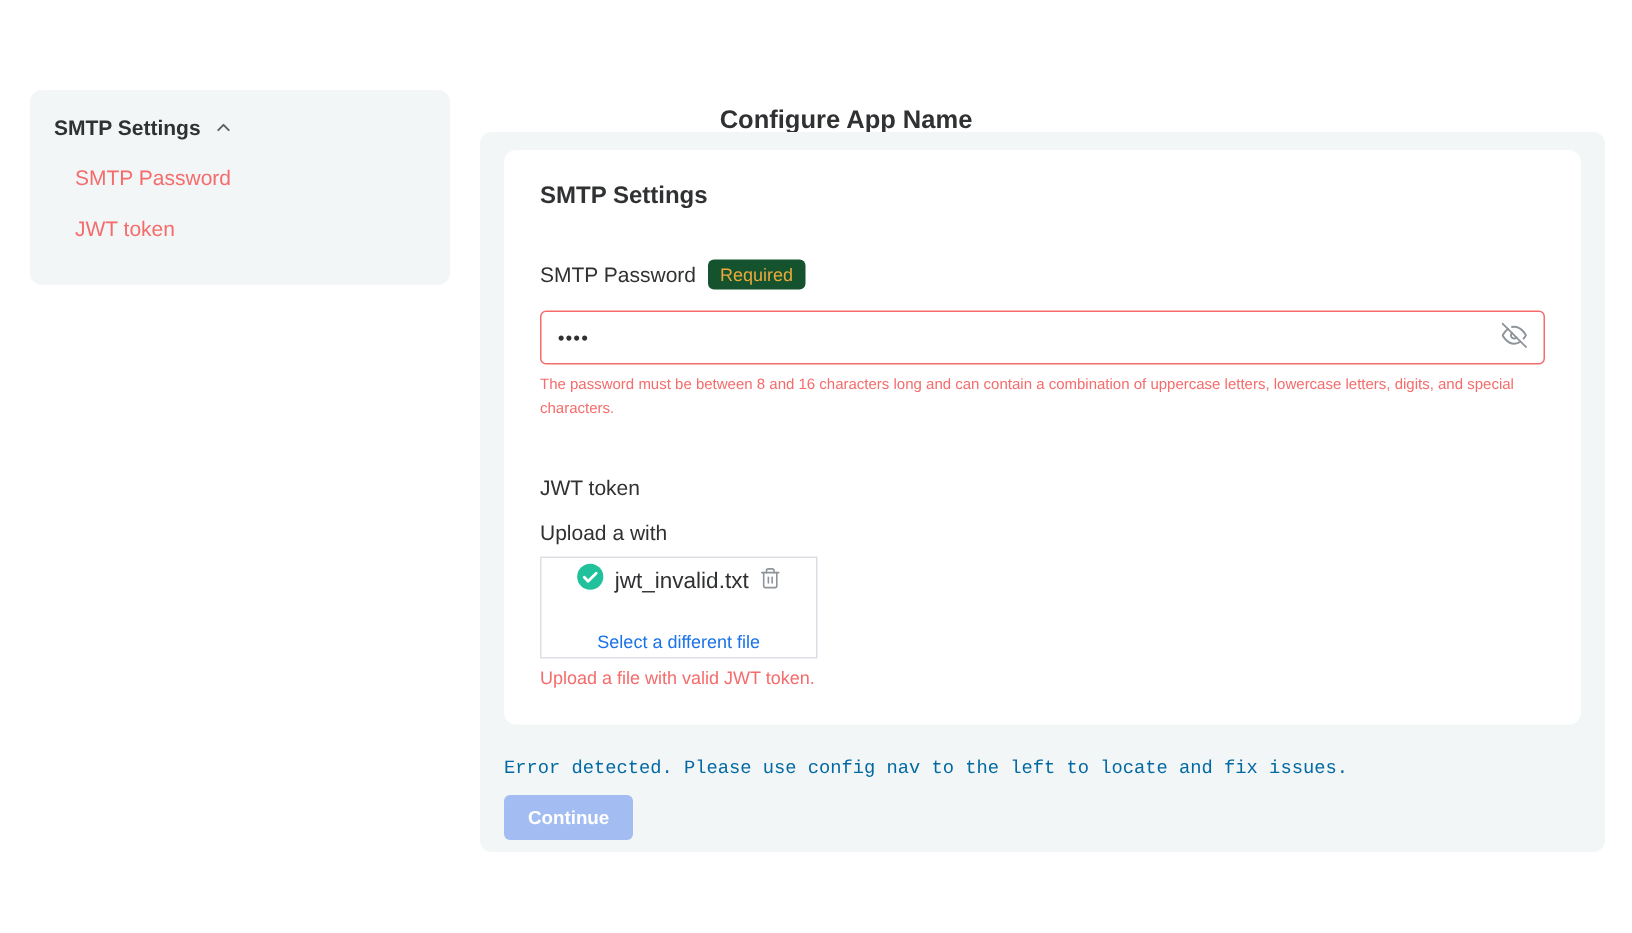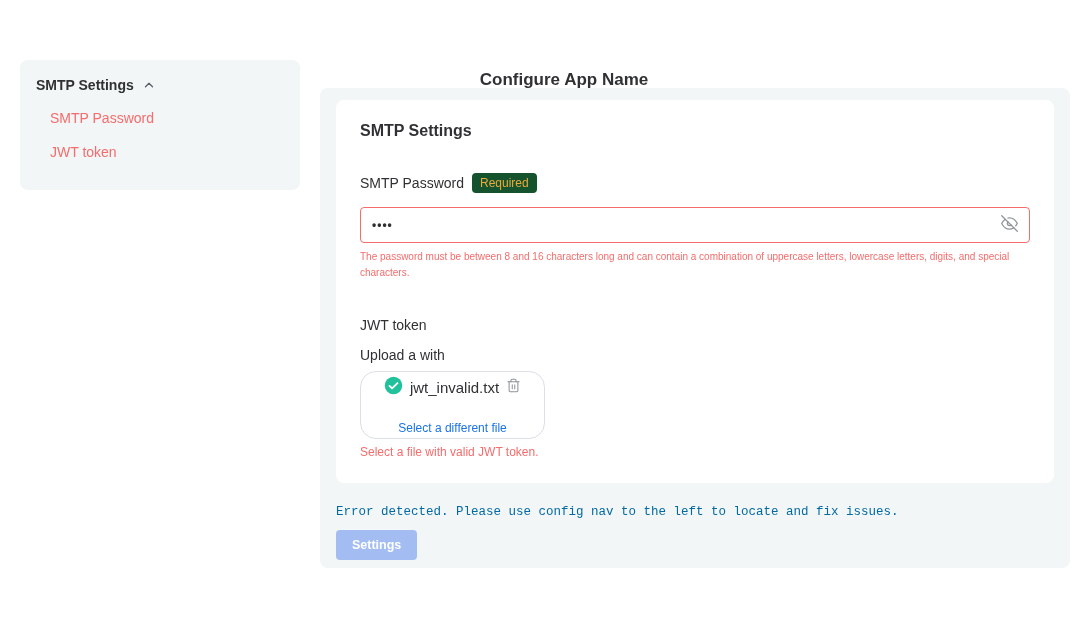--- a/index.html
+++ b/index.html
@@ -129,21 +129,21 @@
   .upload-label {
     margin-top: 14px;
     font-size: 14px;
     color: #303133;
   }
   .upload-box {
     margin-top: 8px;
     width: 185px;
     height: 68px;
     border: 1px solid #dcdfe6;
-    border-radius: 16px;
+    border-radius: 0;
     background: #fff;
     display: flex;
     flex-direction: column;
     align-items: center;
     justify-content: center;
     gap: 4px;
   }
   .upload-file-row {
     display: flex;
     align-items: center;
@@ -249,18 +249,18 @@
               <path d="M19 6v14a2 2 0 0 1-2 2H7a2 2 0 0 1-2-2V6"></path>
               <path d="M8 6V4a2 2 0 0 1 2-2h4a2 2 0 0 1 2 2v2"></path>
               <line x1="10" y1="11" x2="10" y2="17"></line>
               <line x1="14" y1="11" x2="14" y2="17"></line>
             </svg>
           </span>
         </button>
       </div>
       <a class="change-file-link">Select a different file</a>
     </div>
-    <div class="upload-error">Select a file with valid JWT token.</div>
+    <div class="upload-error">Upload a file with valid JWT token.</div>
   </div>
 
   <div class="panel-error">Error detected. Please use config nav to the left to locate and fix issues.</div>
-  <button class="continue-btn" disabled="">Settings</button>
+  <button class="continue-btn" disabled="">Continue</button>
 </div>
 
 </body></html>

